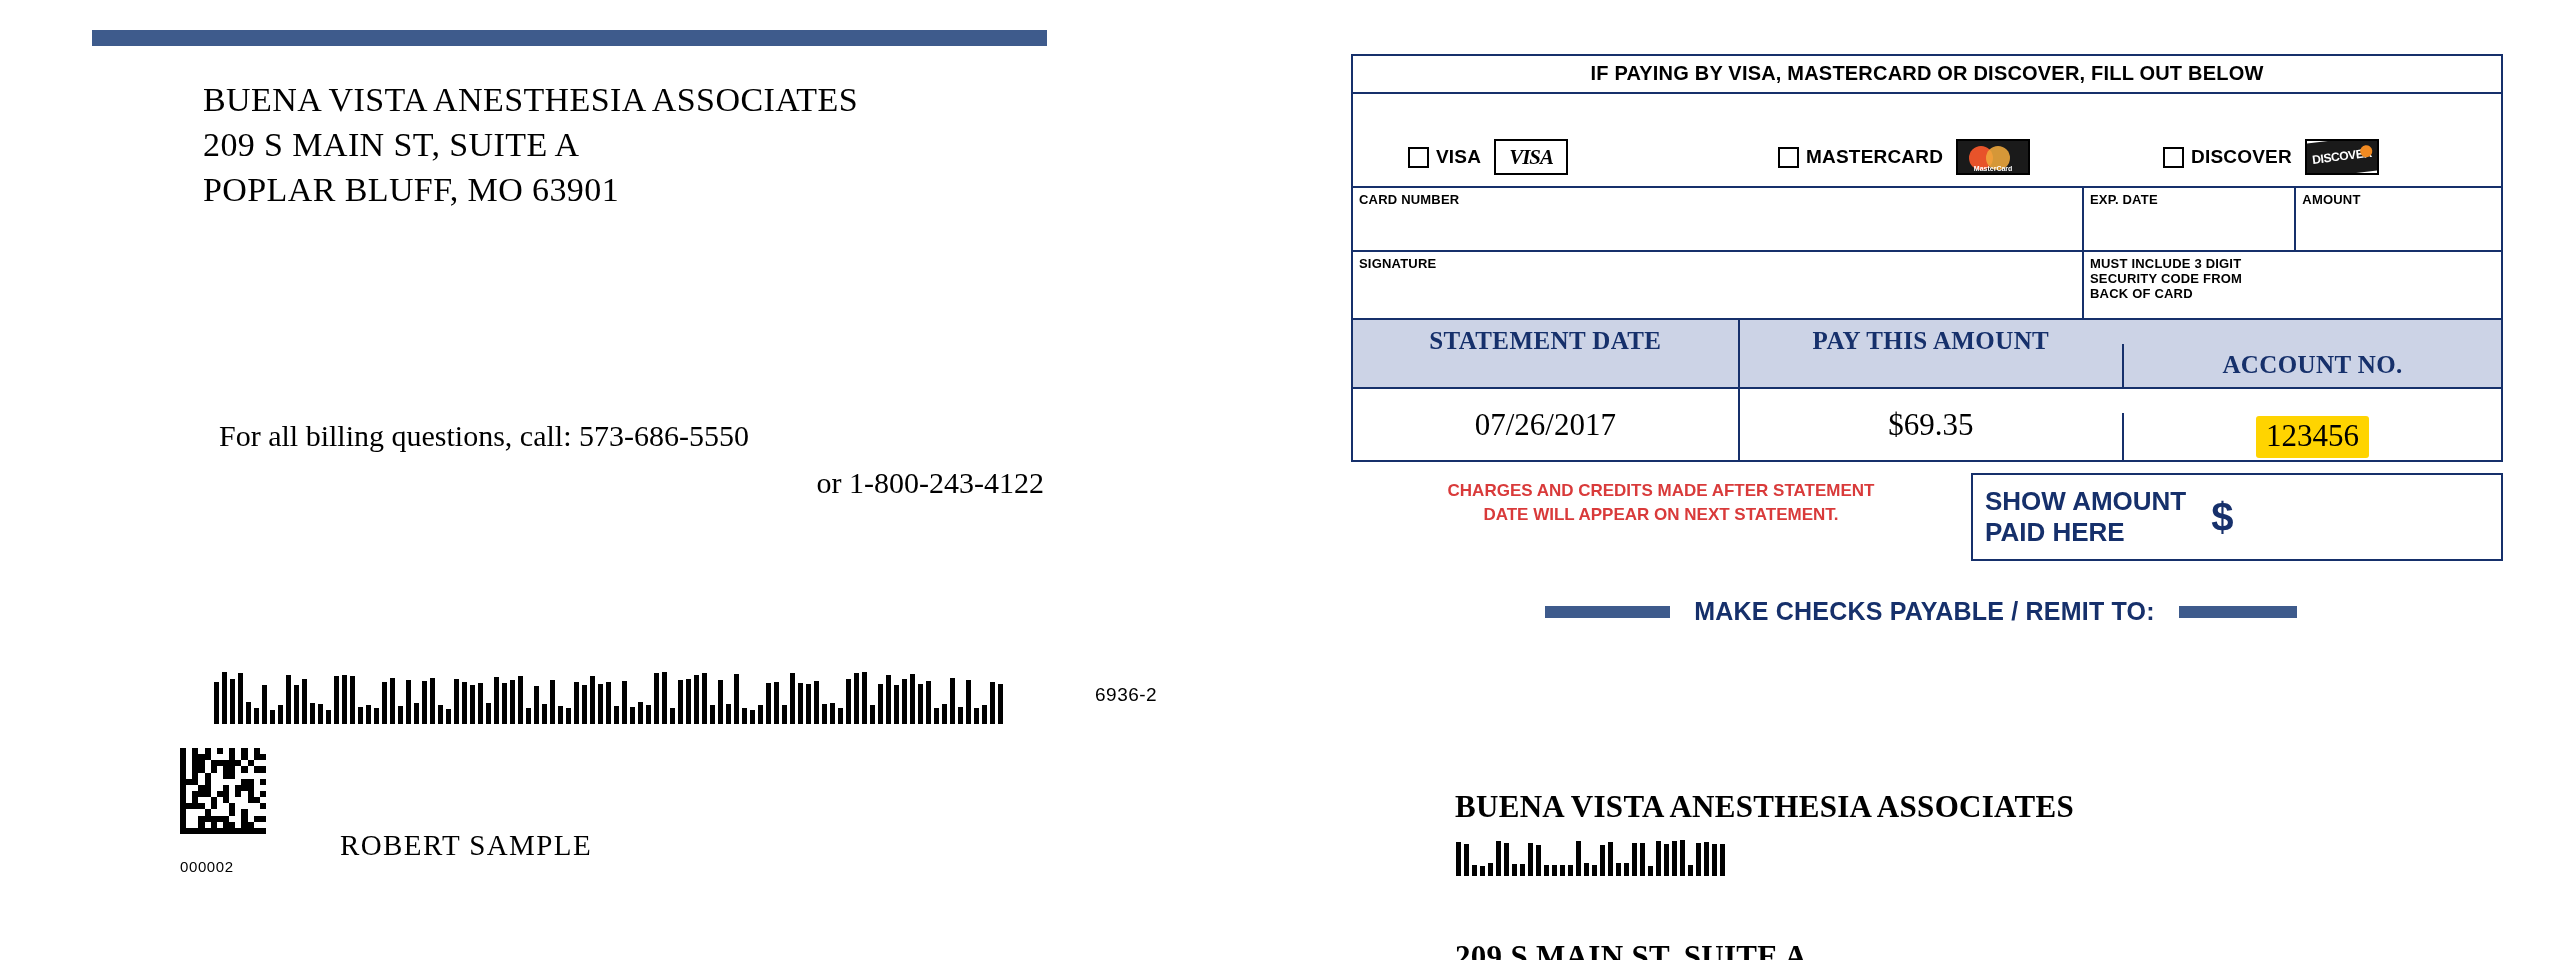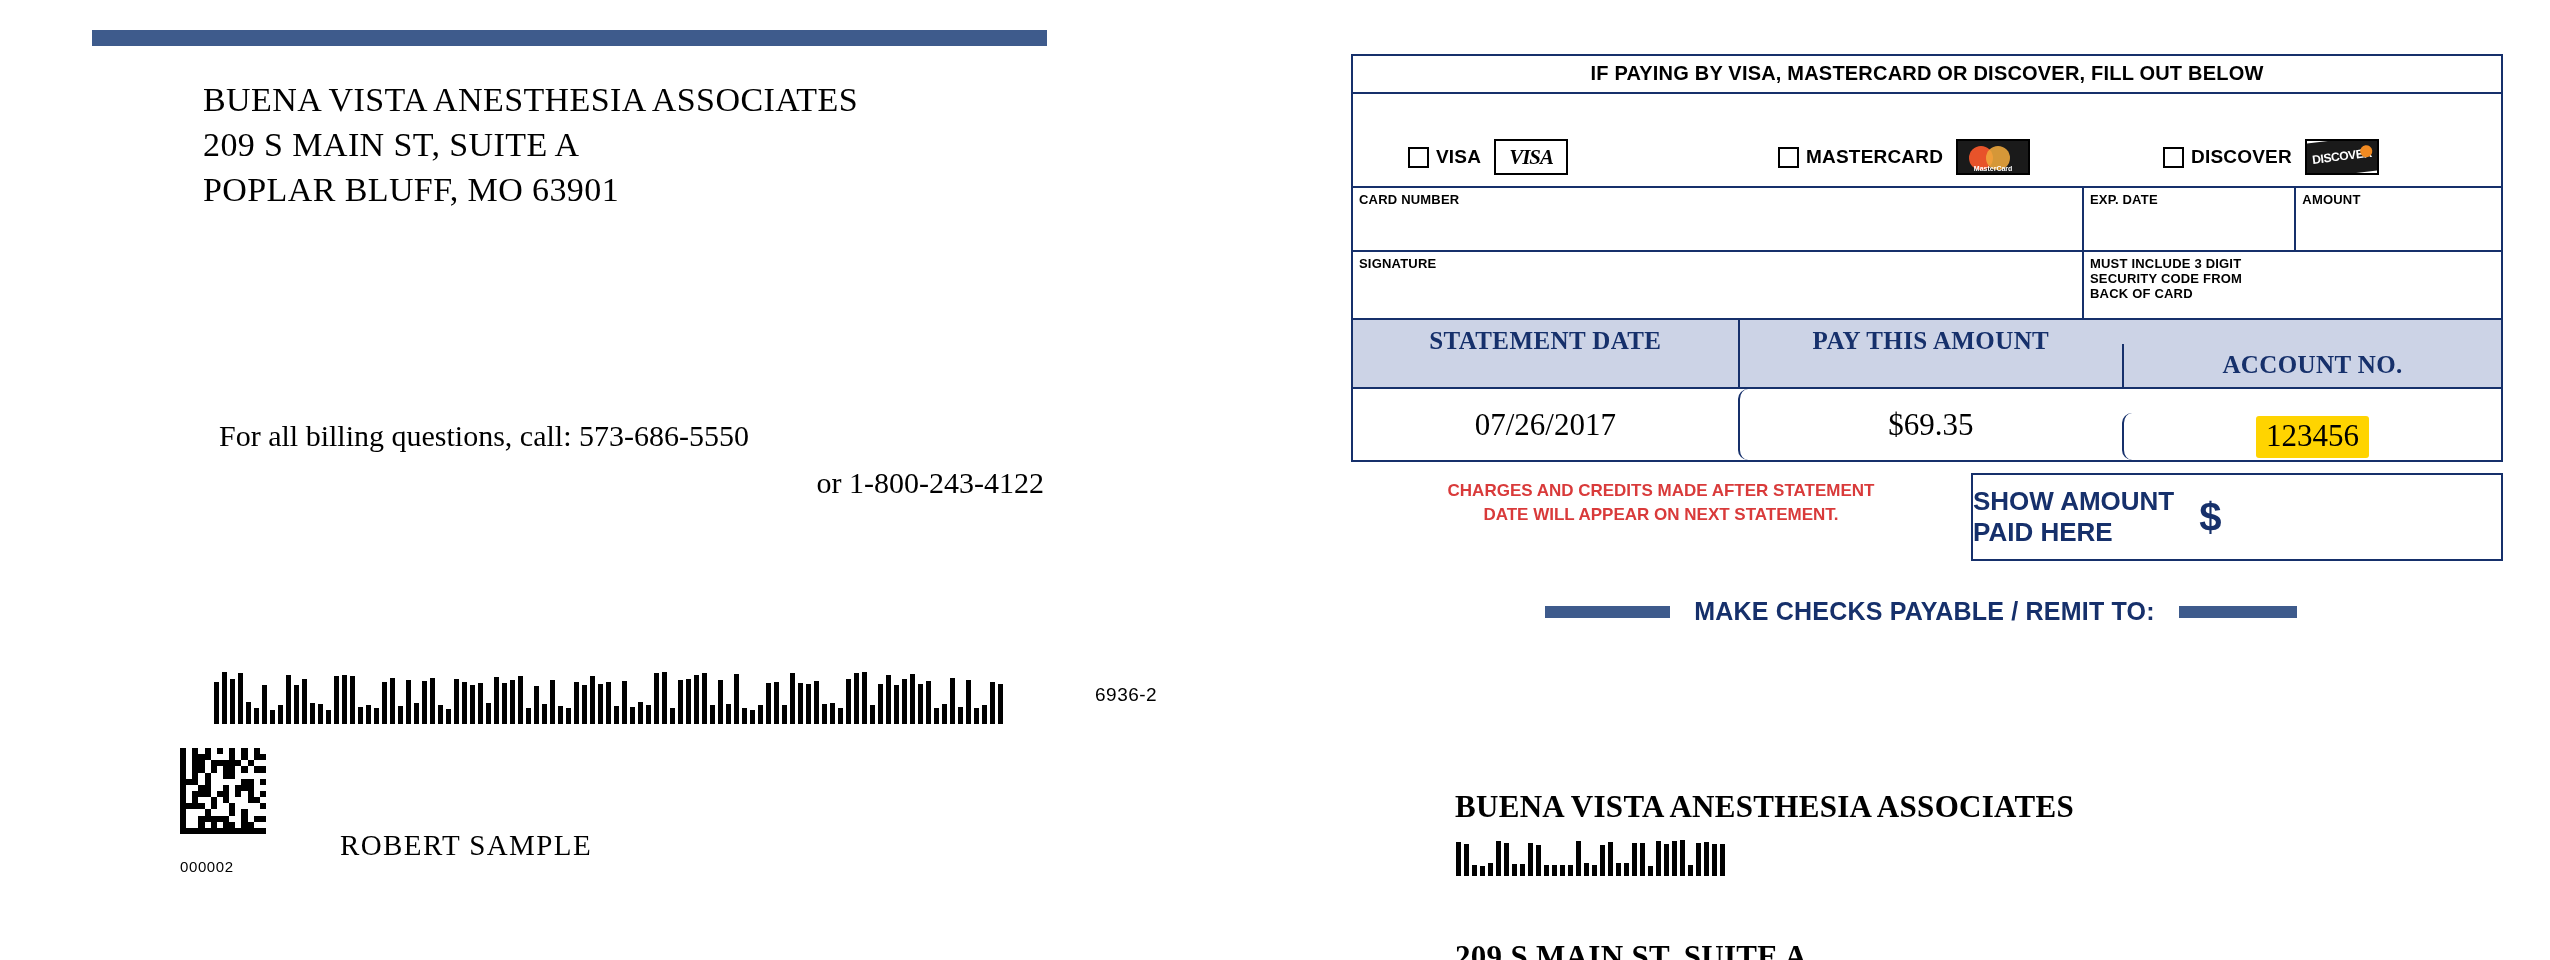--- a/index.html
+++ b/index.html
@@ -288,21 +288,20 @@
     border: 2px solid #16306b;
     border-top: none;
     box-sizing: border-box;
     height: 73px;
   }
   #summary-body > div {
     display: flex;
     align-items: center;
     justify-content: center;
     font-size: 31px;
-    border-radius: 10px;
   }
   .col-a { width: 33.5%; }
   .col-b { width: 33.5%; border-left: 2px solid #16306b; box-sizing: border-box;}
   .col-c { width: 33%; border-left: 2px solid #16306b; box-sizing: border-box; margin-top: 24px;}
   #account-no-value {
     background: #ffd400;
     padding: 2px 10px 4px;
     border-radius: 3px;
   }
 
@@ -334,21 +333,21 @@
     box-sizing: border-box;
     display: flex;
     align-items: center;
   }
   #show-amount-label {
     font-family: "Liberation Sans", sans-serif;
     font-size: 26px;
     font-weight: bold;
     color: #16306b;
     line-height: 31px;
-    padding-left: 0;
+    padding-left: 12px;
   }
   #dollar-sign {
     font-family: "Liberation Sans", sans-serif;
     font-size: 40px;
     font-weight: bold;
     color: #16306b;
     padding-left: 25px;
   }
 
   #remit-row {

